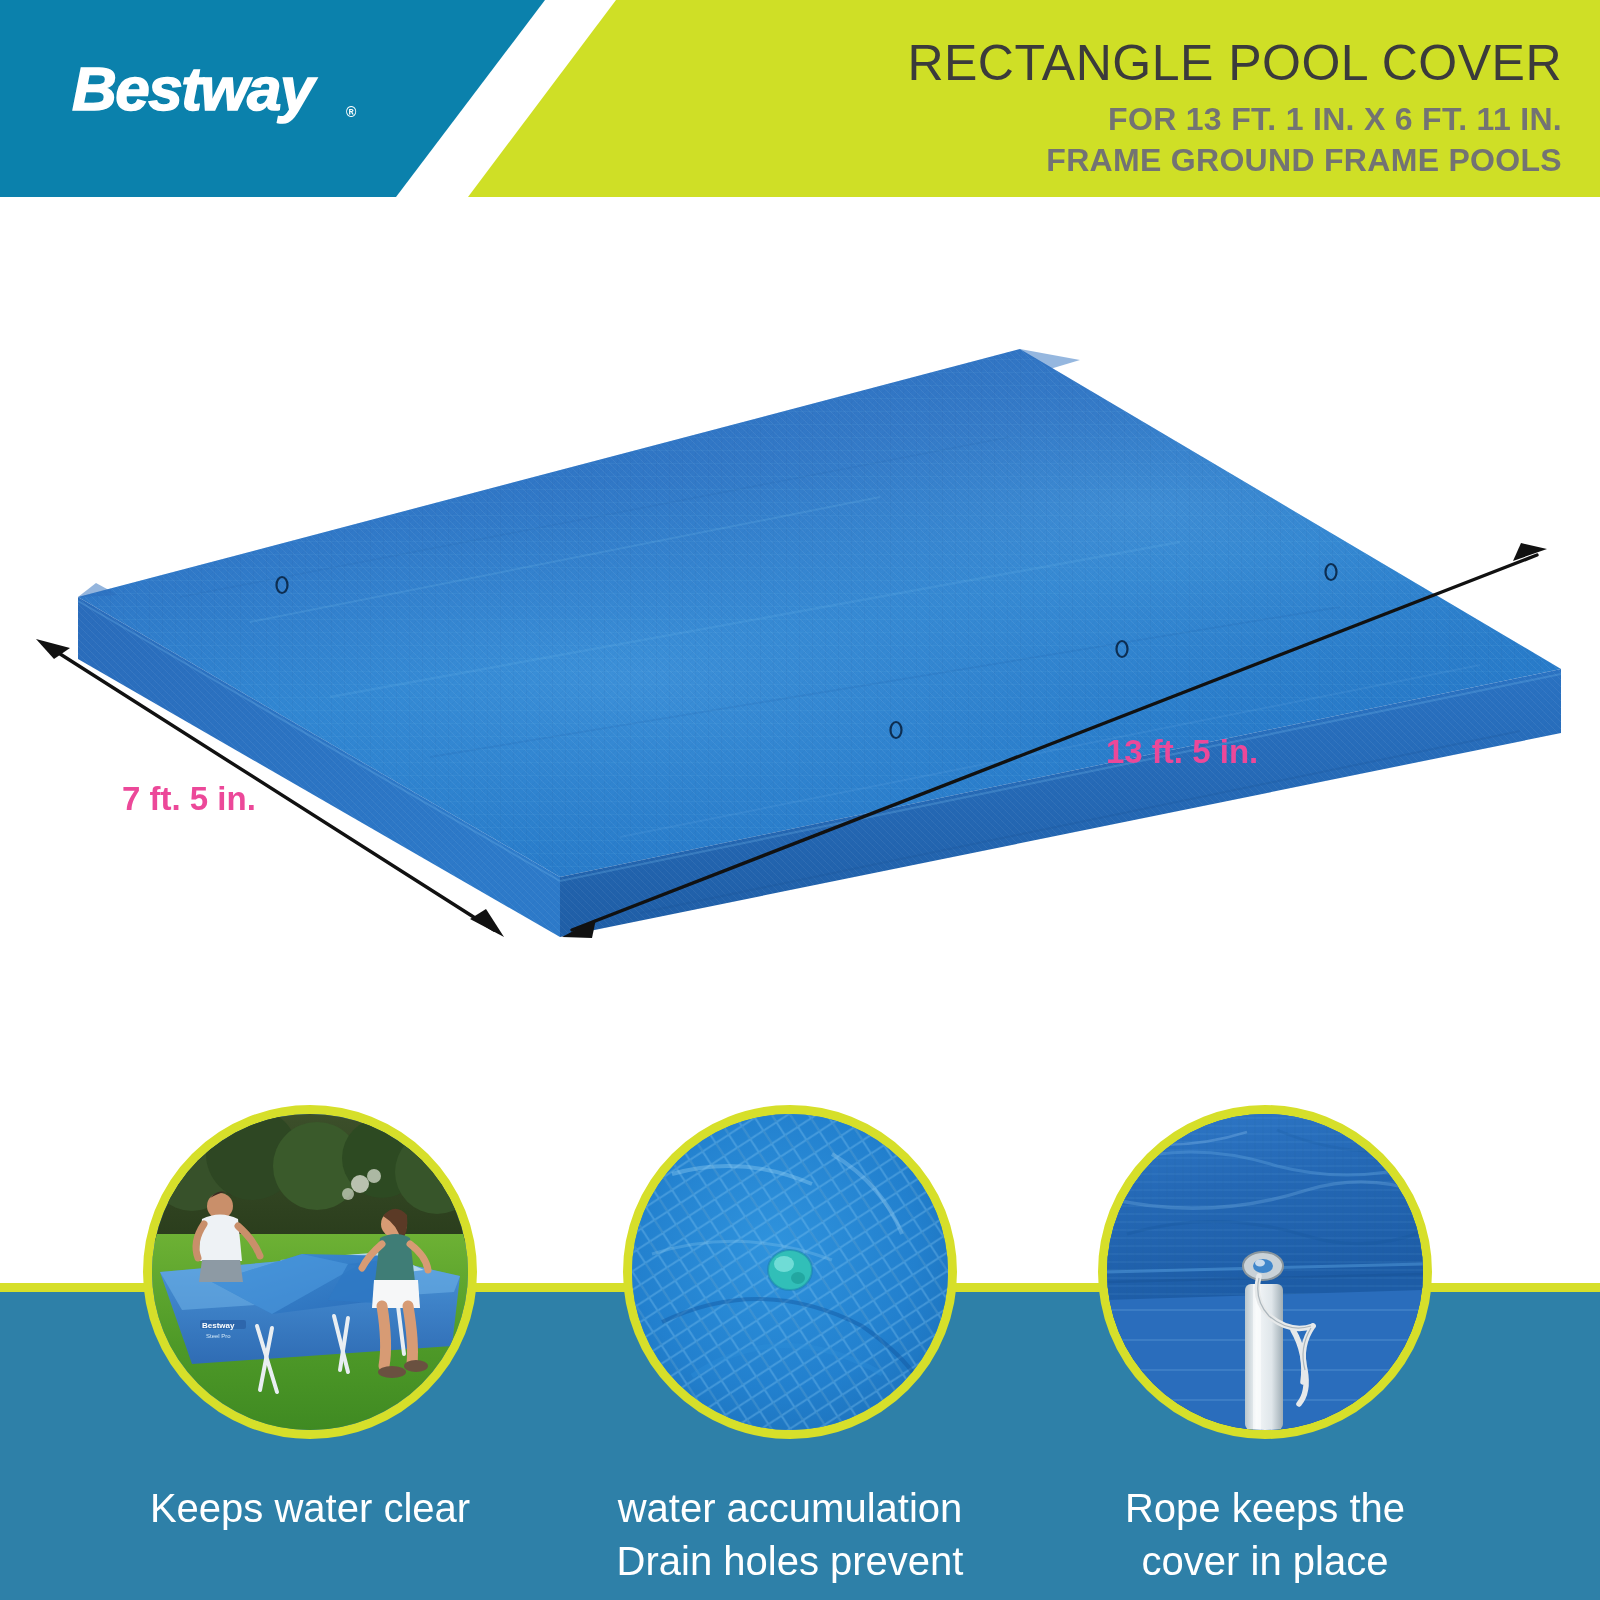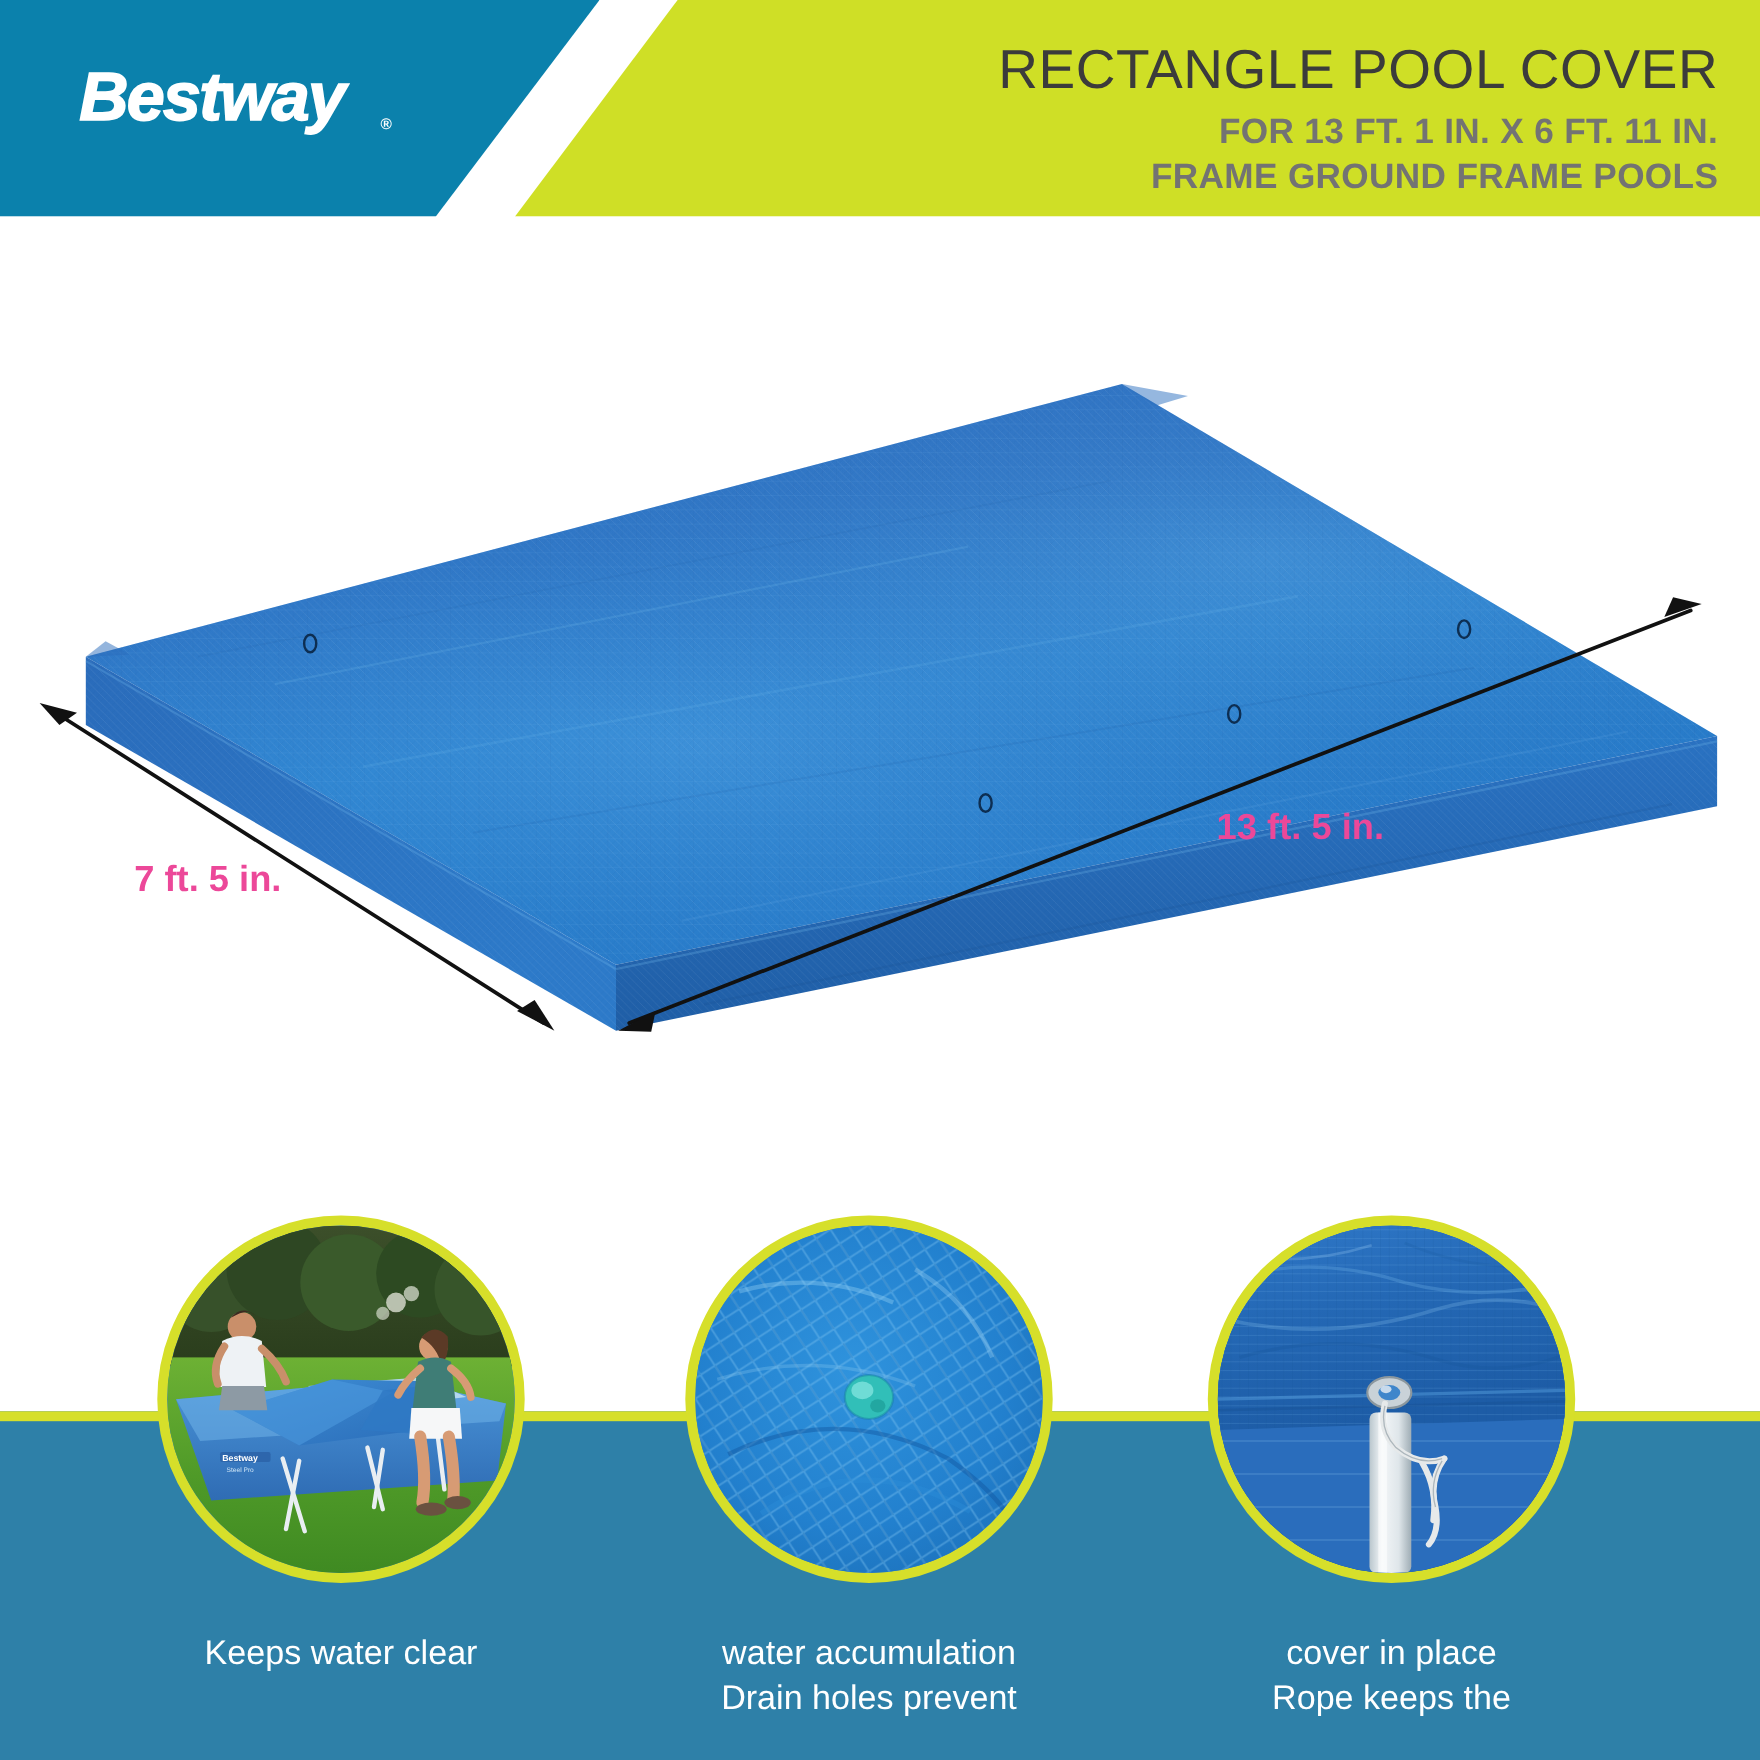--- a/index.html
+++ b/index.html
@@ -90,21 +90,21 @@
     width:334px; height:334px;
     border-radius:50%;
     border:9px solid #D6DF2A;
     overflow:hidden;
     background:#3a7fc4;
   }
   .circle-img { position:absolute; inset:0; }
 
   .caption {
     position:absolute; left:0; top:420px; width:100%;
-    color:#ffffff; font-size:31px; line-height:1.33;
+    color:#ffffff; font-size:40px; line-height:1.33;
     font-family:"Liberation Sans", sans-serif;
     text-align:center;
   }
 </style>
 </head>
 <body>
 
 <div class="header">
   <div class="header-blue"></div>
   <div class="header-lime"></div>
@@ -412,18 +412,18 @@
           <path d="M206,212 q-14,20 -8,44 q4,22 -6,34"></path>
           <path d="M186,216 q14,24 10,52"></path>
         </g>
         <g stroke="#9aa6ad" stroke-width="1.2" fill="none" opacity="0.75">
           <path d="M152,164 q-5,22 10,38 q20,17 42,10"></path>
           <path d="M204,214 q-12,20 -6,42"></path>
         </g>
       </svg>
     </div>
     <div class="caption">
+      <div>Rope keeps the</div>
       <div>cover in place</div>
-      <div>Rope keeps the</div>
     </div>
   </div>
 
 </div>
 
 </body></html>

